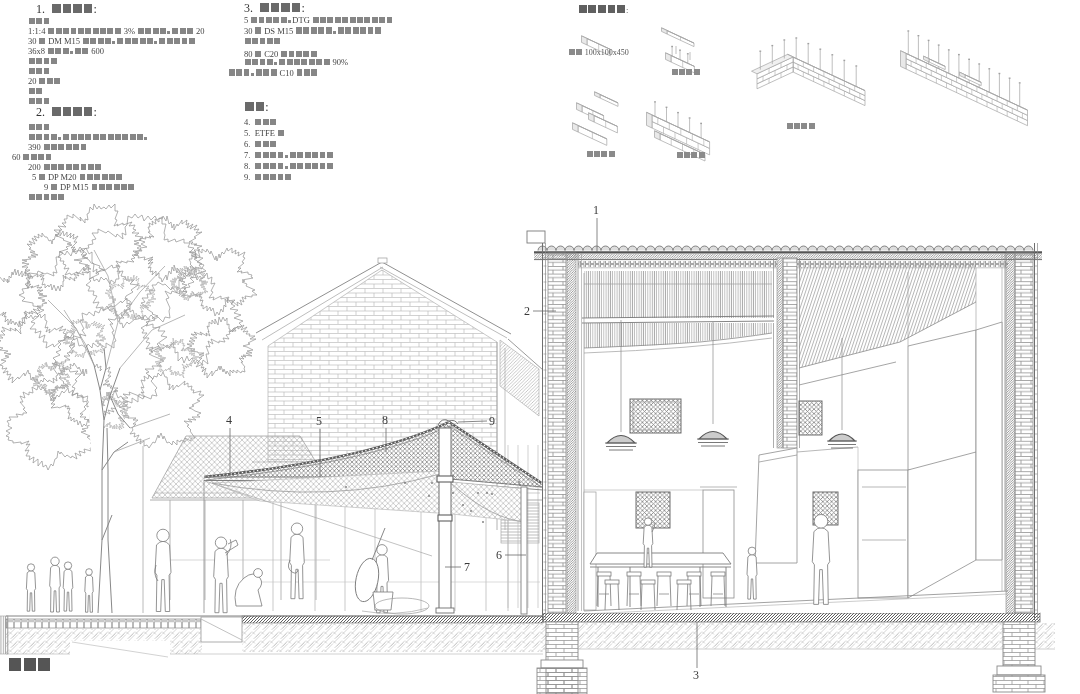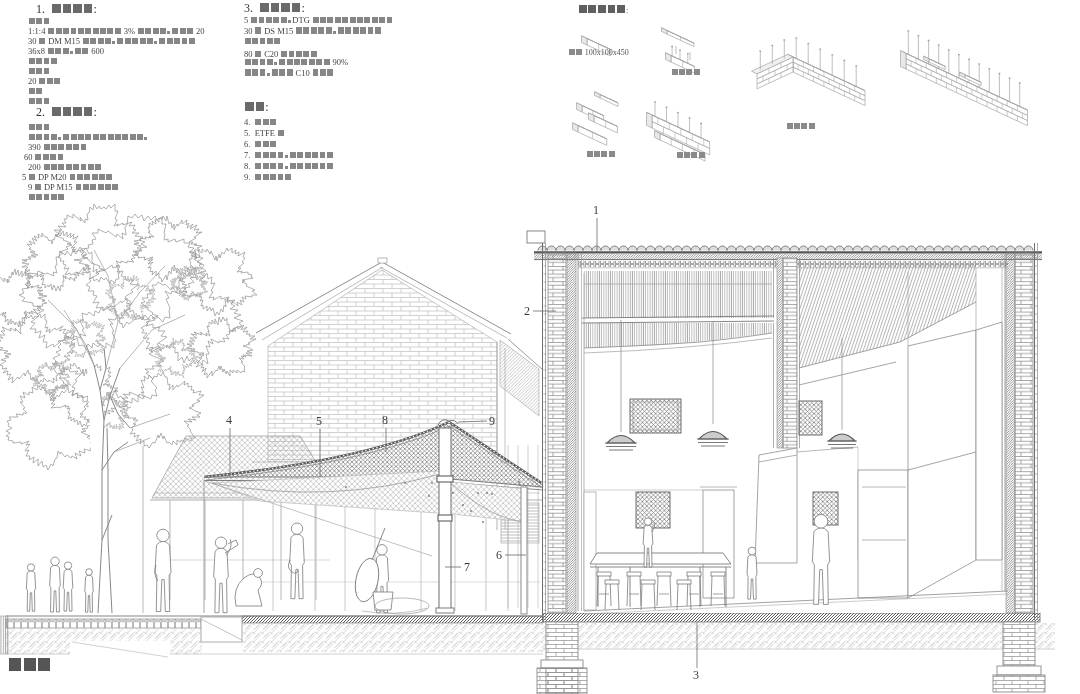--- a/index.html
+++ b/index.html
@@ -887,34 +887,34 @@
 <div class="tl " style="left:28px;top:67.0px"><b></b><b></b><b></b></div>
 <div class="tl " style="left:28px;top:77.0px"><s>20 </s><b></b><b></b><b></b></div>
 <div class="tl " style="left:28px;top:87.0px"><b></b><b></b></div>
 <div class="tl " style="left:28px;top:97.0px"><b></b><b></b><b></b></div>
 
 <div class="tl ttl" style="left:36px;top:107.0px"><s>2.&nbsp;&nbsp;</s><b></b><b></b><b></b><b></b><s>:</s></div>
 
 <div class="tl " style="left:28px;top:123.0px"><b></b><b></b><b></b></div>
 <div class="tl " style="left:28px;top:133.0px"><b></b><b></b><b></b><b></b><u></u><b></b><b></b><b></b><b></b><b></b><b></b><b></b><b></b><b></b><b></b><b></b><u></u></div>
 <div class="tl " style="left:28px;top:143.0px"><s>390 </s><b></b><b></b><b></b><b></b><b></b><b></b></div>
-<div class="tl " style="left:24px;top:153.0px"><s>60 </s><b></b><b></b><b></b><b></b></div>
+<div class="tl " style="left:12px;top:153.0px"><s>60 </s><b></b><b></b><b></b><b></b></div>
 <div class="tl " style="left:28px;top:163.0px"><s>200 </s><b></b><b></b><b></b><b></b><b></b><b></b><b></b><b></b></div>
-<div class="tl " style="left:22px;top:173.0px"><s>5 </s><b></b><s> DP M20 </s><b></b><b></b><b></b><b></b><b></b><b></b></div>
-<div class="tl " style="left:28px;top:183.0px"><s>9 </s><b></b><s> DP M15 </s><b></b><b></b><b></b><b></b><b></b><b></b></div>
+<div class="tl " style="left:32px;top:173.0px"><s>5 </s><b></b><s> DP M20 </s><b></b><b></b><b></b><b></b><b></b><b></b></div>
+<div class="tl " style="left:44px;top:183.0px"><s>9 </s><b></b><s> DP M15 </s><b></b><b></b><b></b><b></b><b></b><b></b></div>
 <div class="tl " style="left:28px;top:193.0px"><b></b><b></b><b></b><b></b><b></b></div>
 
 <div class="tl ttl" style="left:244px;top:3.0px"><s>3.&nbsp;&nbsp;</s><b></b><b></b><b></b><b></b><s>:</s></div>
 
 <div class="tl " style="left:244px;top:16.0px"><s>5 </s><b></b><b></b><b></b><b></b><b></b><u></u><s>DTG </s><b></b><b></b><b></b><b></b><b></b><b></b><b></b><b></b><b></b><b></b><b></b></div>
 <div class="tl " style="left:244px;top:26.5px"><s>30 </s><b></b><s> DS M15 </s><b></b><b></b><b></b><b></b><b></b><u></u><b></b><b></b><b></b><b></b><b></b><b></b></div>
 <div class="tl " style="left:244px;top:37.0px"><b></b><b></b><b></b><b></b><b></b></div>
 <div class="tl " style="left:244px;top:50px"><s>80 </s><b></b><s> C20 </s><b></b><b></b><b></b><b></b><b></b></div>
 <div class="tl " style="left:244px;top:58.0px"><b></b><b></b><b></b><b></b><u></u><b></b><b></b><b></b><b></b><b></b><b></b><b></b><s> 90%</s></div>
-<div class="tl " style="left:244px;top:68.5px"><b></b><b></b><b></b><u></u><b></b><b></b><b></b><s> C10 </s><b></b><b></b><b></b></div>
+<div class="tl " style="left:228px;top:68.5px"><b></b><b></b><b></b><u></u><b></b><b></b><b></b><s> C10 </s><b></b><b></b><b></b></div>
 
 <div class="tl ttl" style="left:244px;top:102.0px"><b></b><b></b><s>:</s></div>
 
 <div class="tl " style="left:244px;top:118.0px"><s>4.&nbsp; </s><b></b><b></b><b></b></div>
 <div class="tl " style="left:244px;top:129.0px"><s>5.&nbsp; ETFE </s><b></b></div>
 <div class="tl " style="left:244px;top:140.0px"><s>6.&nbsp; </s><b></b><b></b><b></b></div>
 <div class="tl " style="left:244px;top:151.0px"><s>7.&nbsp; </s><b></b><b></b><b></b><b></b><u></u><b></b><b></b><b></b><b></b><b></b><b></b></div>
 <div class="tl " style="left:244px;top:162.0px"><s>8.&nbsp; </s><b></b><b></b><b></b><b></b><u></u><b></b><b></b><b></b><b></b><b></b><b></b></div>
 <div class="tl " style="left:244px;top:173.0px"><s>9.&nbsp; </s><b></b><b></b><b></b><b></b><b></b></div>
 

